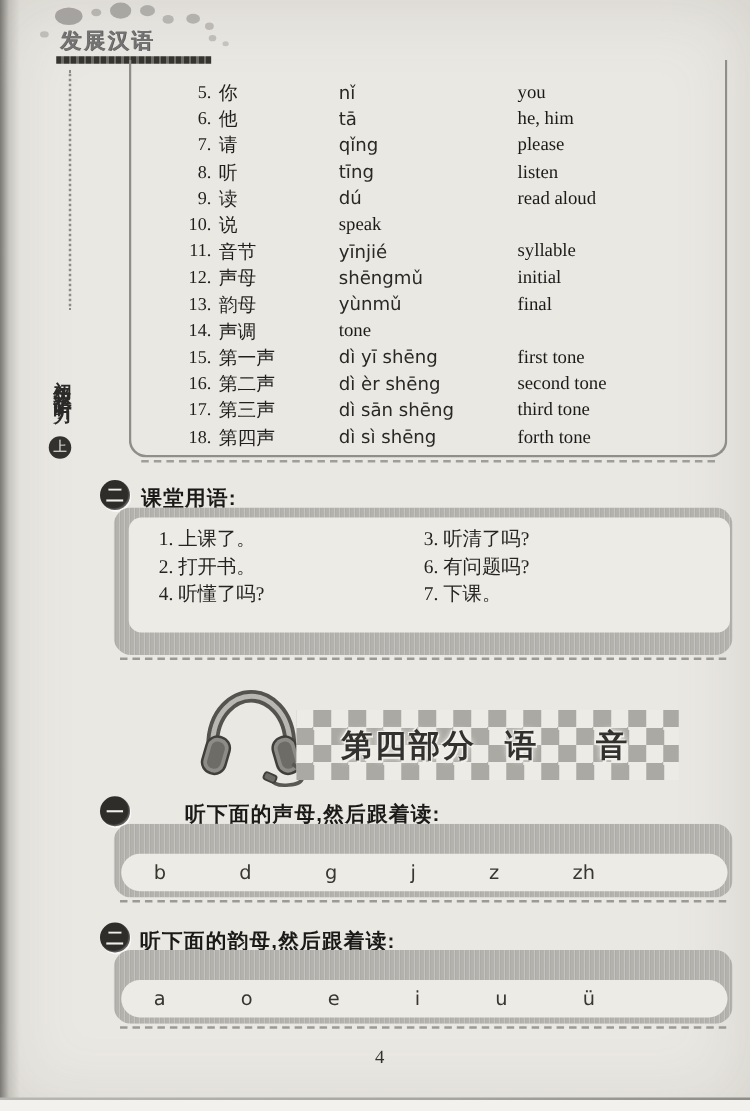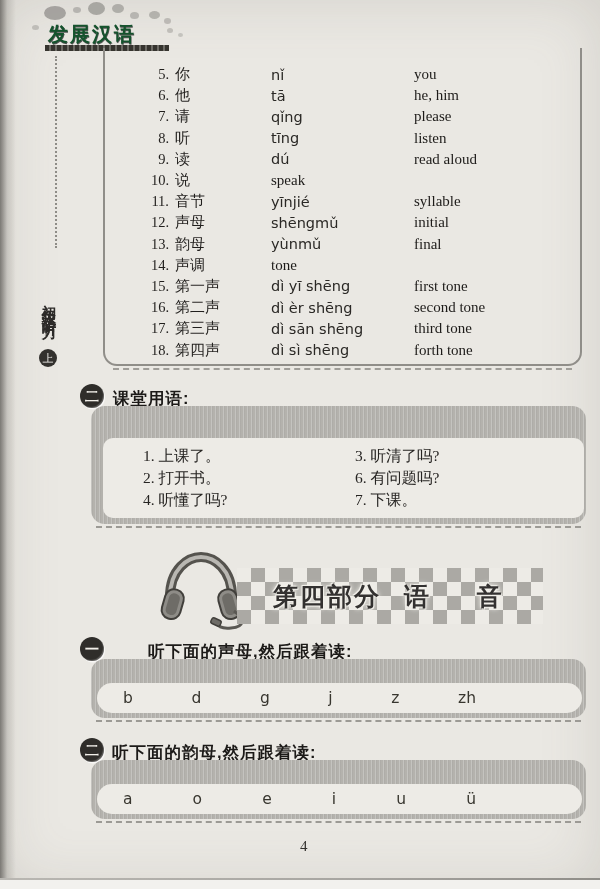--- a/index.html
+++ b/index.html
@@ -31,21 +31,21 @@
   .brand-dots span:nth-child(3){ left:112px;top:4px;  width:12px; height:9px;  opacity:.7;}
   .brand-dots span:nth-child(4){ left:73px; top:7px;  width:8px;  height:6px;  opacity:.6;}
   .brand-dots span:nth-child(5){ left:130px;top:12px; width:9px;  height:7px;  opacity:.6;}
   .brand-dots span:nth-child(6){ left:149px;top:11px; width:11px; height:8px;  opacity:.65;}
   .brand-dots span:nth-child(7){ left:164px;top:18px; width:7px;  height:6px;  opacity:.55;}
   .brand-dots span:nth-child(8){ left:32px; top:25px; width:7px;  height:5px;  opacity:.5;}
   .brand-dots span:nth-child(9){ left:167px;top:28px; width:6px;  height:5px;  opacity:.5;}
   .brand-dots span:nth-child(10){left:178px;top:33px; width:5px;  height:4px;  opacity:.45;}
   .brand-text {
     position:absolute; left:48px; top:21px;
-    font-size:20px; font-weight:900; letter-spacing:2px; color:#14532d;
+    font-size:17px; font-weight:900; letter-spacing:2px; color:#737373;
     text-shadow:0.5px 0.5px 0 #555;
   }
   .brand-bar {
     position:absolute; left:45px; top:45px; width:124px; height:6px;
     background:repeating-linear-gradient(90deg,#36342f 0 4px,#6e6c66 4px 6px);
   }
 
   
   .side-dotted {
     position:absolute; left:55px; top:56px; height:192px; width:0;
@@ -108,21 +108,21 @@
   .gray-box::after {
     content:""; position:absolute; left:5px; right:5px; bottom:-4px;
     border-top:2px dashed #9c9a95;
   }
   .inner-box {
     position:absolute; background:#edebe6; border-radius:10px;
   }
 
   
   .classroom-gray { top:406px; height:118px; }
-  .classroom-inner { left:12px; top:32px; width:481px; height:80px; padding:7px 0 0 40px; display:flex; }
+  .classroom-inner { left:12px; top:8px; width:481px; height:92px; padding:7px 0 0 24px; display:flex; }
   .phrase-col { font-family:"Liberation Serif", serif; font-size:15.5px; color:#262422; }
   .phrase-col div { height:21.8px; line-height:21.8px; }
   .phrase-col.left { width:212px; }
 
   
   .headphones { position:absolute; left:155px; top:549px; }
   .checker-banner {
     position:absolute; left:237px; top:568px; width:306px; height:56px;
     background:
       conic-gradient(#aba9a4 90deg, #edebe6 90deg 180deg, #aba9a4 180deg 270deg, #edebe6 270deg);

